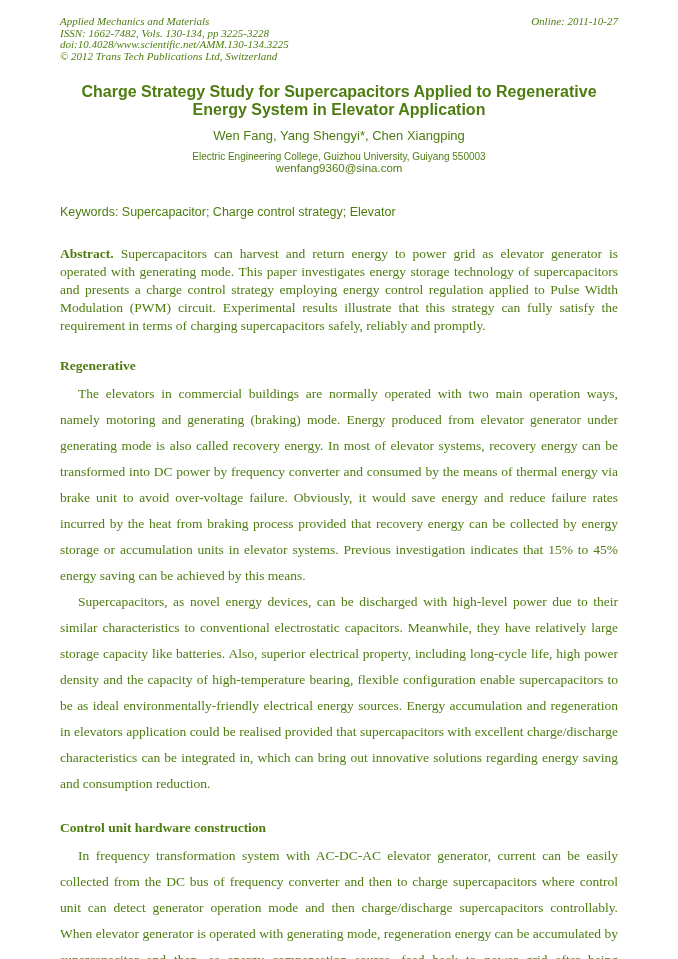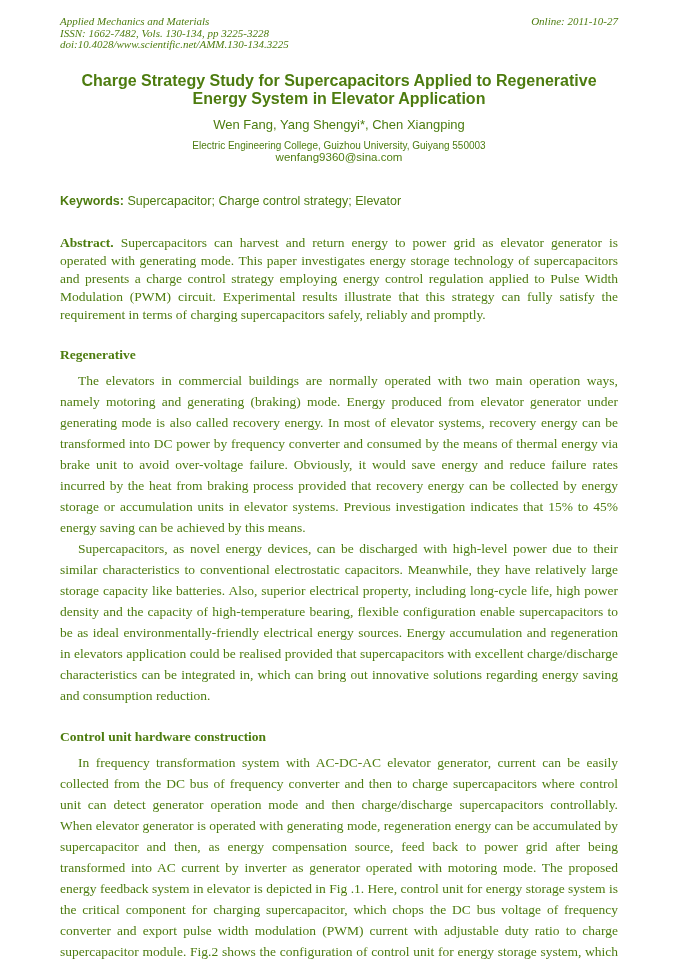--- a/index.html
+++ b/index.html
@@ -65,21 +65,21 @@
     text-align: center;
     margin-top: 2px;
   }
 
   
   .keywords {
     font-family: "Liberation Sans", sans-serif;
     font-size: 12.5px;
     margin-top: 31px;
   }
-  .keywords .kw-label { font-weight: bold; }
+  .keywords .kw-label { font-weight: normal; }
 
   
   .abstract {
     font-family: "Liberation Serif", serif;
     font-size: 13.5px;
     line-height: 18px;
     text-align: justify;
     margin-top: 26px;
   }
   .abstract .abs-label { font-weight: bold; }
@@ -87,38 +87,39 @@
   .section-heading {
     font-family: "Liberation Serif", serif;
     font-weight: bold;
     font-size: 13.5px;
     margin-top: 23px;
     margin-bottom: 7px;
   }
   .body-para {
     font-family: "Liberation Serif", serif;
     font-size: 13.5px;
-    line-height: 21px;
+    line-height: 26px;
     text-align: justify;
     text-indent: 18px;
     margin: 0;
   }
 </style>
 </head>
 <body>
 
 <div class="page">
 
   <div class="header-block">
     <div class="header-row-1">
       <span>Applied Mechanics and Materials</span>
       <span>Online: 2011-10-27</span>
     </div>
     <div>ISSN: 1662-7482, Vols. 130-134, pp 3225-3228</div>
     <div>doi:10.4028/www.scientific.net/AMM.130-134.3225</div>
+    <div>© 2012 Trans Tech Publications Ltd, Switzerland</div>
   </div>
 
   <div class="title">Charge Strategy Study for Supercapacitors Applied to Regenerative Energy System in Elevator Application</div>
 
   <div class="authors">Wen Fang, Yang Shengyi*, Chen Xiangping</div>
 
   <div class="affiliation">Electric Engineering College, Guizhou University, Guiyang 550003</div>
 
   <div class="email">wenfang9360@sina.com</div>
 

